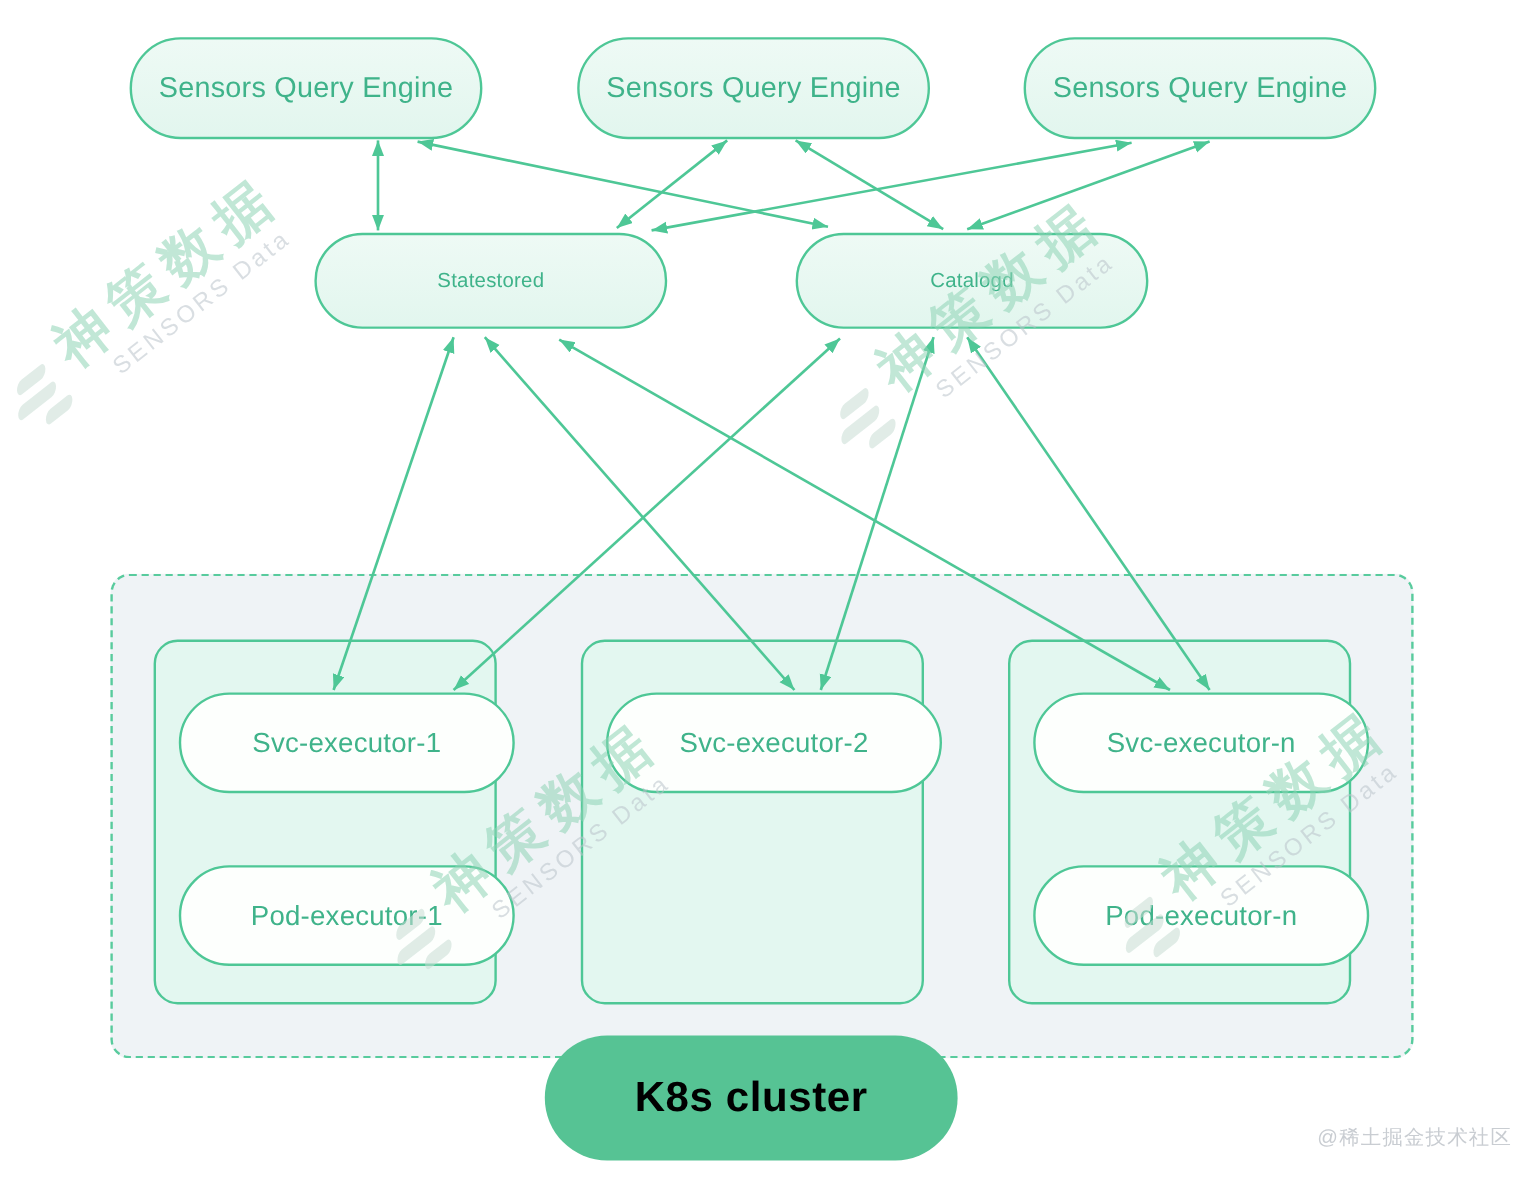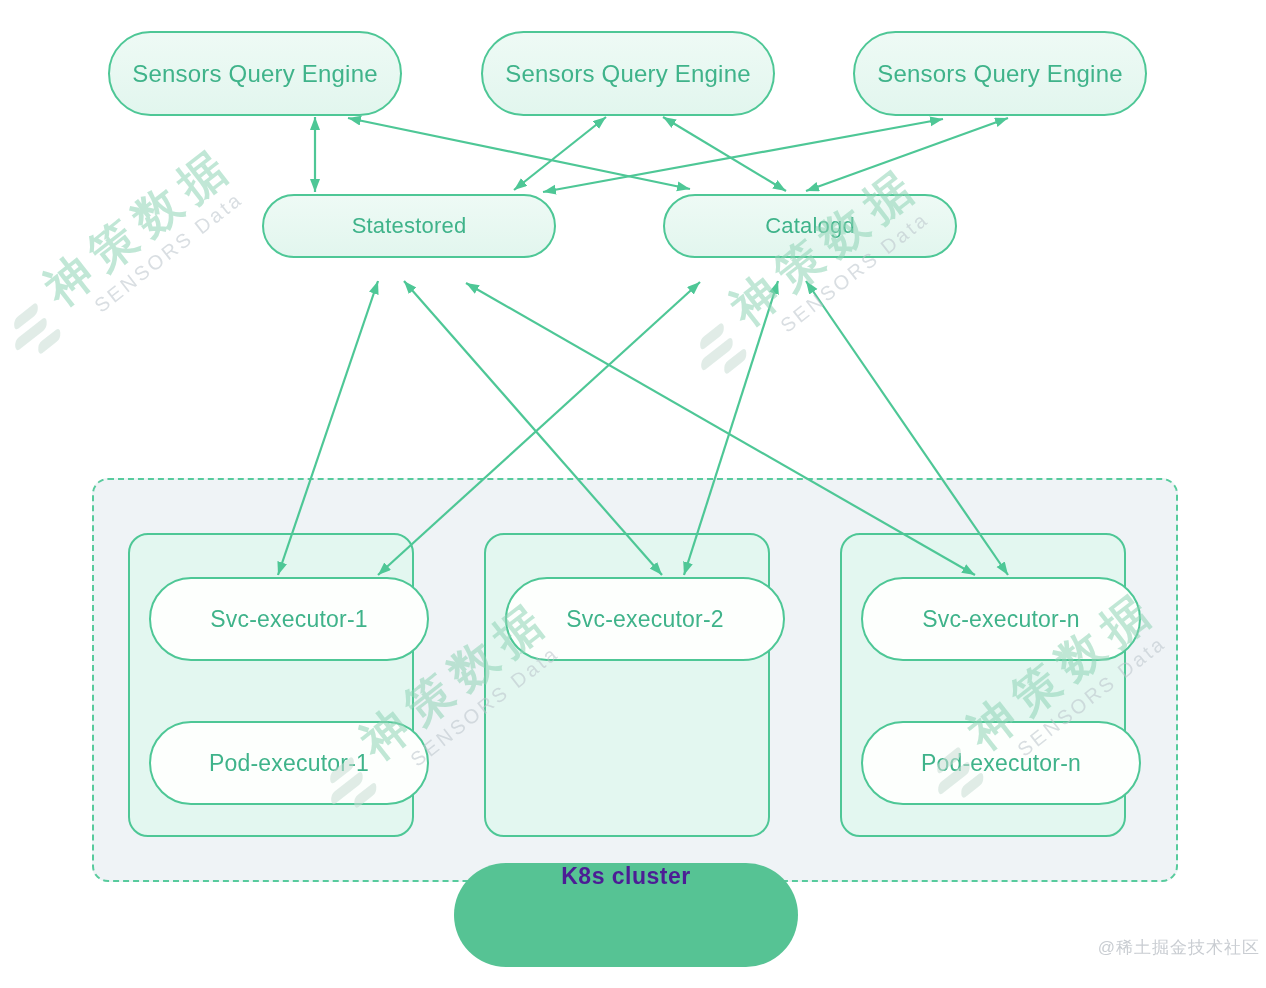--- a/index.html
+++ b/index.html
@@ -20,40 +20,40 @@
   }
   
   .pill{
     position:absolute;display:flex;align-items:center;justify-content:center;
     border:2px solid var(--line);border-radius:44px;
     background:linear-gradient(180deg,var(--node-fill-top) 0%,var(--node-fill-bot) 100%);
     color:var(--text);font-size:24px;letter-spacing:.2px;z-index:3;
   }
   .pill.sqe{width:294px;height:85px;top:31px;}
   .sqe1{left:108px;} .sqe2{left:481px;} .sqe3{left:853px;}
-  .pill.mid{width:294px;height:64px;top:194px;font-size:22px;}
+  .pill.mid{width:294px;height:80px;top:194px;font-size:17px;}
   .statestored{left:262px;} .catalogd{left:663px;}
   .cluster{
     position:absolute;left:92px;top:478px;width:1086px;height:404px;
     border:2px dashed #58cb9d;border-radius:16px;background:var(--cluster-fill);z-index:1;
   }
   .group{
     position:absolute;top:533px;width:286px;height:304px;
     border:2px solid var(--line);border-radius:20px;background:var(--group-fill);z-index:2;
   }
   .g1{left:128px;} .g2{left:484px;padding-left:36px;} .g3{left:840px;}
   .pill.exec{
     position:absolute;left:19px;width:280px;height:84px;border-radius:42px;
     background:var(--white-pill);font-size:23px;z-index:3;
   }
   .exec.svc{top:42px;} .exec.pod{top:174px;margin-top:12px;}
   .k8s{
     position:absolute;left:454px;top:863px;width:344px;height:104px;
-    border-radius:52px;background:var(--k8s-fill);display:flex;align-items:flex-start;justify-content:center;
-    color:#4c1d95;font-size:23px;font-weight:600;letter-spacing:.5px;z-index:4;
+    border-radius:52px;background:var(--k8s-fill);display:flex;align-items:center;justify-content:center;
+    color:#000000;font-size:35px;font-weight:600;letter-spacing:.5px;z-index:4;
   }
   
   svg.arrows{position:absolute;left:0;top:0;width:1266px;height:988px;z-index:5;pointer-events:none;}
   .edge{stroke:var(--line);stroke-width:2.2;}
   .ah-path{fill:var(--line);}
   
   .wm{
     position:absolute;display:flex;align-items:flex-end;gap:16px;
     transform:rotate(-38deg);opacity:.55;pointer-events:none;z-index:6;white-space:nowrap;
   }

